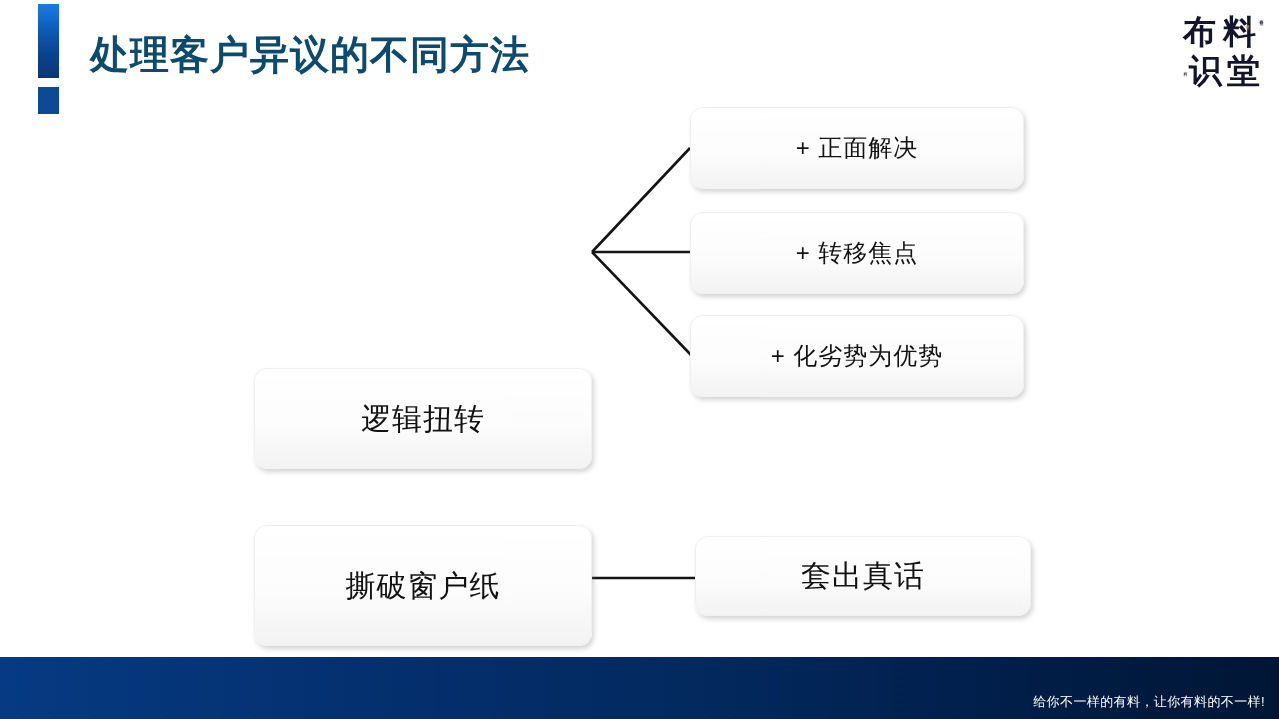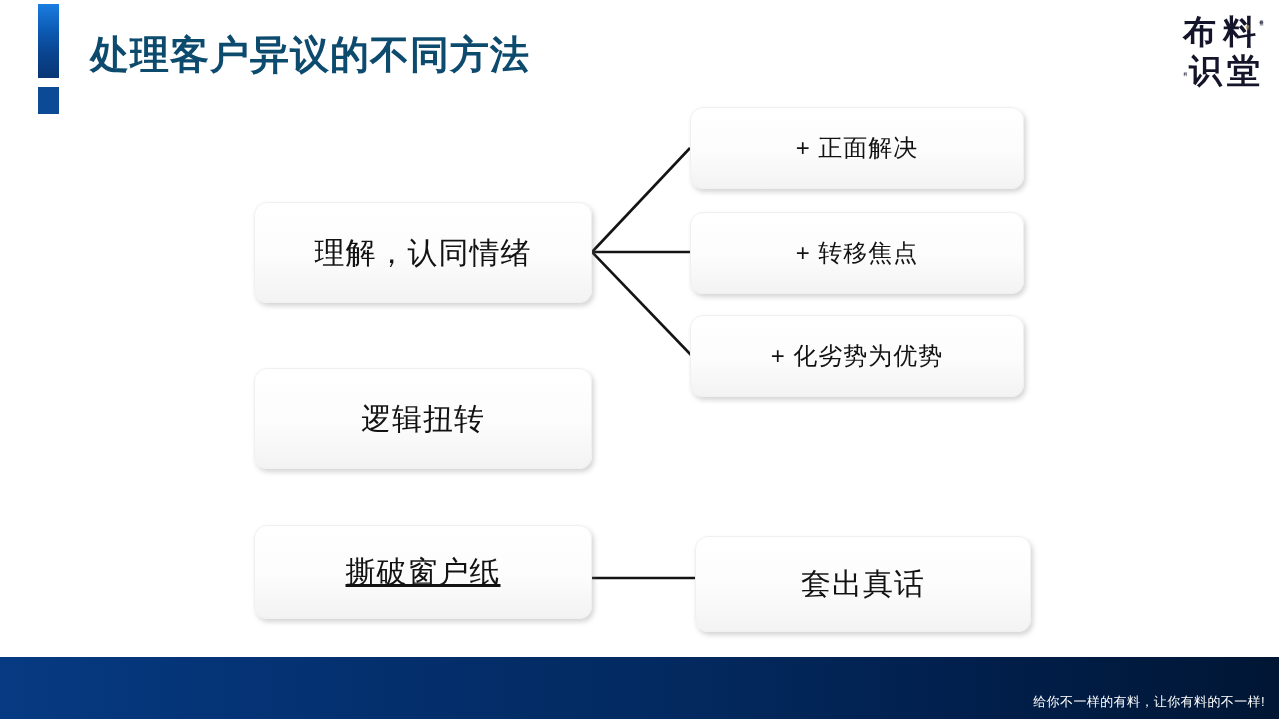--- a/index.html
+++ b/index.html
@@ -104,27 +104,27 @@
     line-height: 36px;
     letter-spacing: 1px;
     white-space: nowrap;
     color: #121212;
   }
   .node-label.small { font-size: 24px; }
 
   
   .node-l1 { left: 254px; top: 202px; width: 338px; height: 101px; }
   .node-l2 { left: 254px; top: 368px; width: 338px; height: 101px; }
-  .node-l3 { left: 254px; top: 525px; width: 338px; height: 94px; text-decoration: underline; }
+  .node-l3 { left: 254px; top: 525px; width: 338px; height: 121px; }
 
   
   .node-r1 { left: 690px; top: 107px; width: 334px; height: 82px; }
   .node-r2 { left: 690px; top: 212px; width: 334px; height: 82px; text-align: right; }
   .node-r3 { left: 690px; top: 315px; width: 334px; height: 82px; }
-  .node-r4 { left: 695px; top: 536px; width: 336px; height: 96px; }
+  .node-r4 { left: 695px; top: 536px; width: 336px; height: 80px; }
 
   
   .connectors {
     position: absolute;
     left: 0;
     top: 0;
     width: 1279px;
     height: 719px;
     pointer-events: none;
   }
@@ -174,23 +174,20 @@
 
   <svg class="connectors" viewBox="0 0 1279 719" width="1279" height="719" xmlns="http://www.w3.org/2000/svg">
 
     <path d="M592 252 L690 148" stroke="#141414" stroke-width="2.6" fill="none"></path>
     <path d="M592 252 L690 252" stroke="#141414" stroke-width="2.6" fill="none"></path>
     <path d="M592 252 L692 356" stroke="#141414" stroke-width="2.6" fill="none"></path>
 
     <path d="M592 578 L697 578" stroke="#141414" stroke-width="2.6" fill="none"></path>
   </svg>
 
-  <div class="node node-l1">
-    <span class="node-label">理解，认同情绪</span>
-  </div>
   <div class="node node-l2">
     <span class="node-label">逻辑扭转</span>
   </div>
   <div class="node node-l3">
     <span class="node-label">撕破窗户纸</span>
   </div>
 
   <div class="node node-r1">
     <span class="node-label small">+ 正面解决</span>
   </div>

